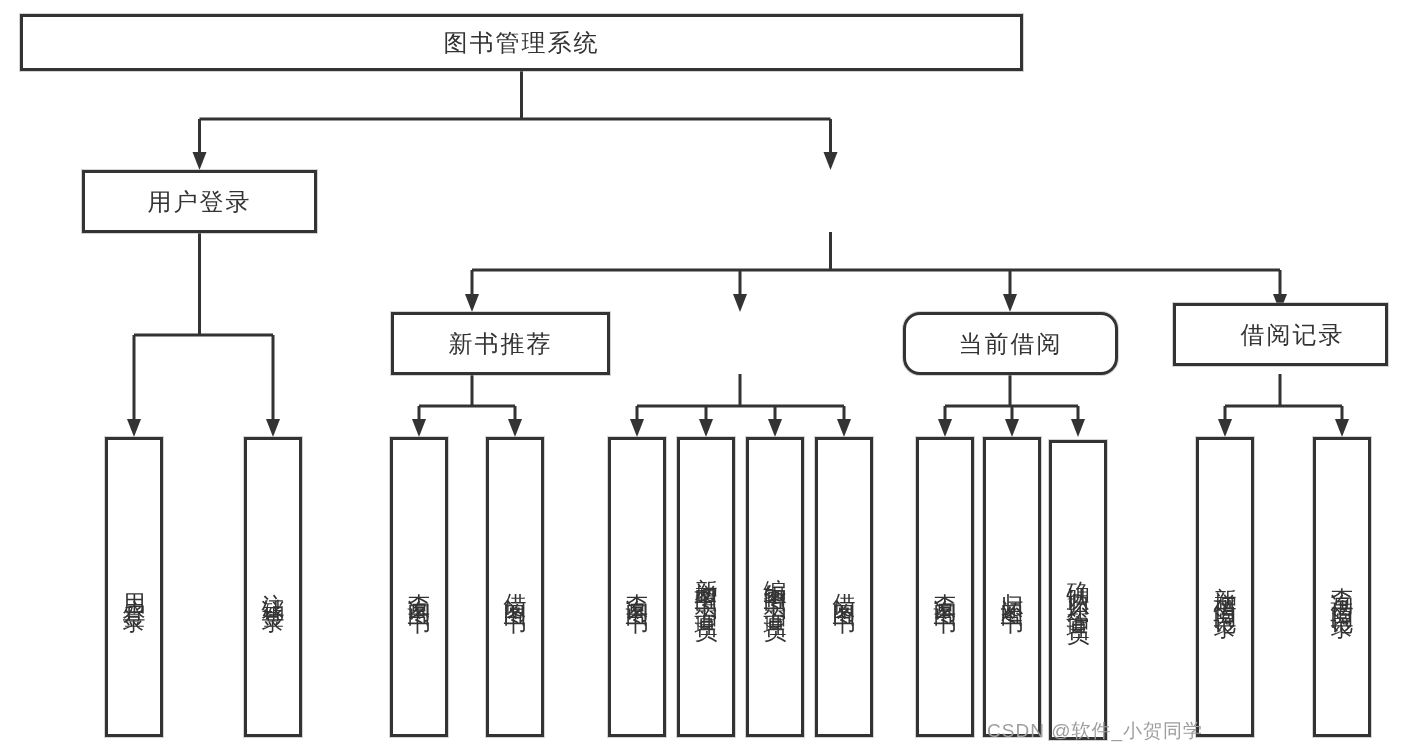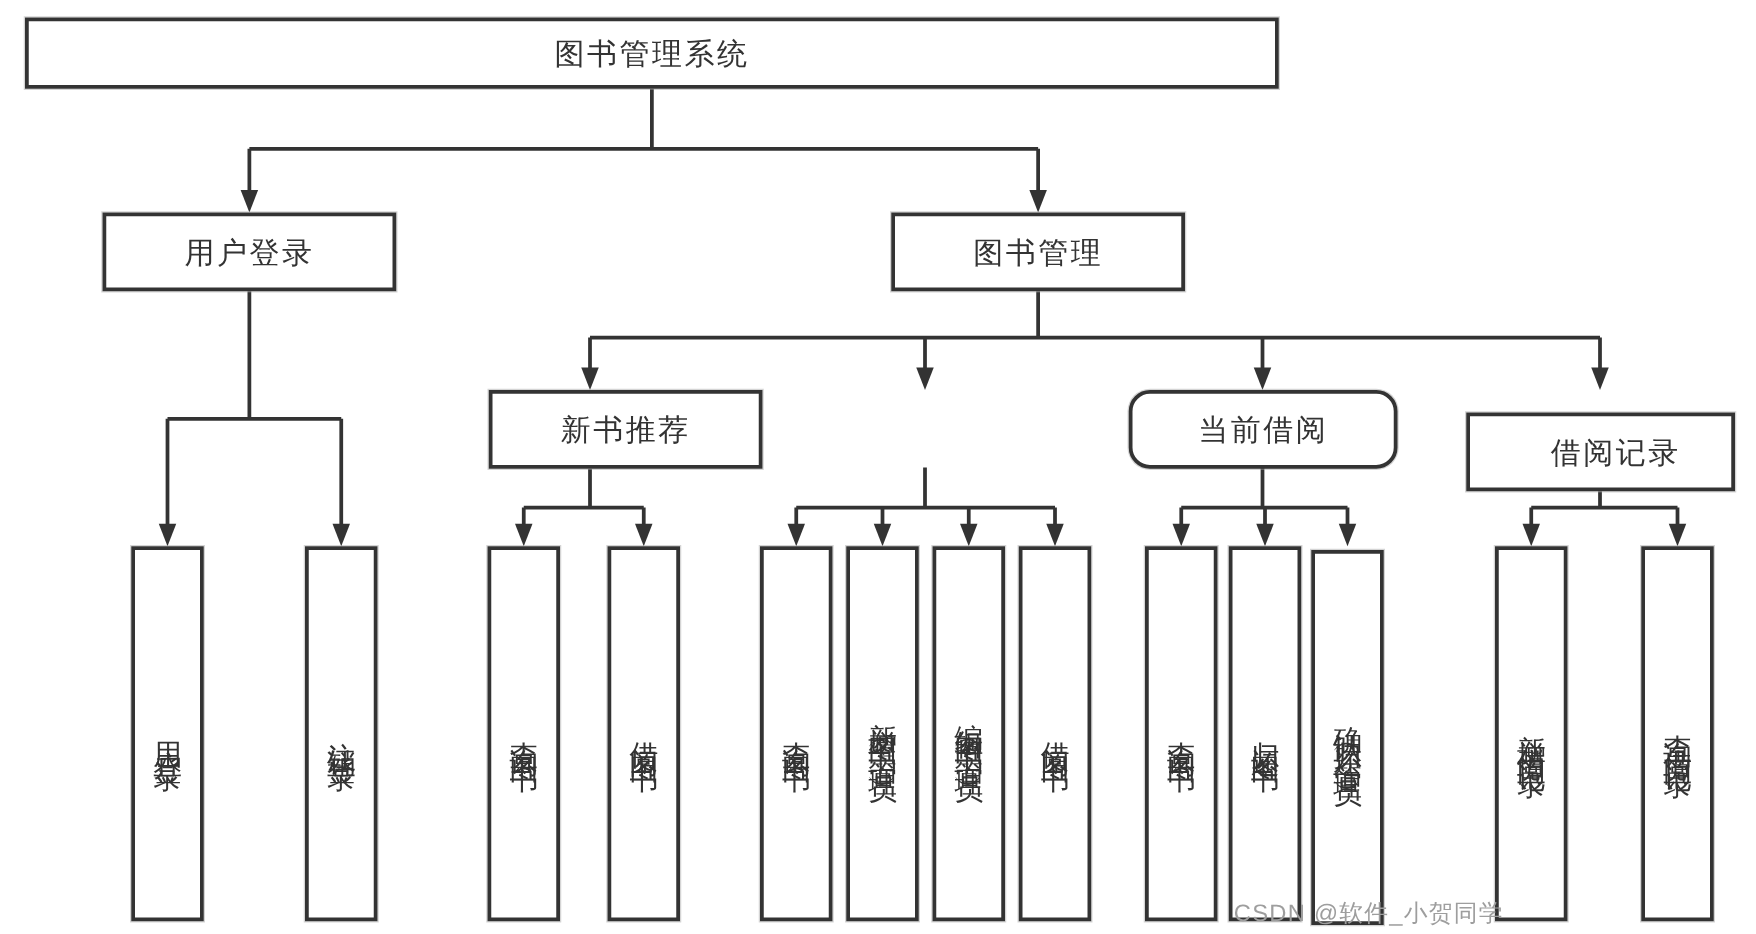--- a/index.html
+++ b/index.html
@@ -87,31 +87,28 @@
     </g>
   </svg>
 
   <div class="hbox" style="left:20px; top:14px; width:1003px; height:57px;">
     <span>图书管理系统</span>
   </div>
 
   <div class="hbox" style="left:82px; top:170px; width:235px; height:63px;">
     <span>用户登录</span>
   </div>
-  <div class="hbox" style="left:713px; top:170px; width:235px; height:63px;">
-    <span>图书管理</span>
-  </div>
 
   <div class="hbox" style="left:363px; top:312px; width:219px; height:63px;margin-left:28px;">
     <span>新书推荐</span>
   </div>
   <div class="hbox" style="left:903px; top:312px; width:215px; height:63px;border-radius:17px;">
     <span>当前借阅</span>
   </div>
-  <div class="hbox" style="left:1173px; top:330px; width:215px; height:63px;padding-left:24px;">
+  <div class="hbox" style="left:1173px; top:303px; width:215px; height:63px;padding-left:24px;">
     <span>借阅记录</span>
   </div>
 
   <div class="vbox" style="left:105px;">
     <span class="vtext">用户登录</span>
   </div>
   <div class="vbox" style="left:244px;">
     <span class="vtext">注销登录</span>
   </div>
 

